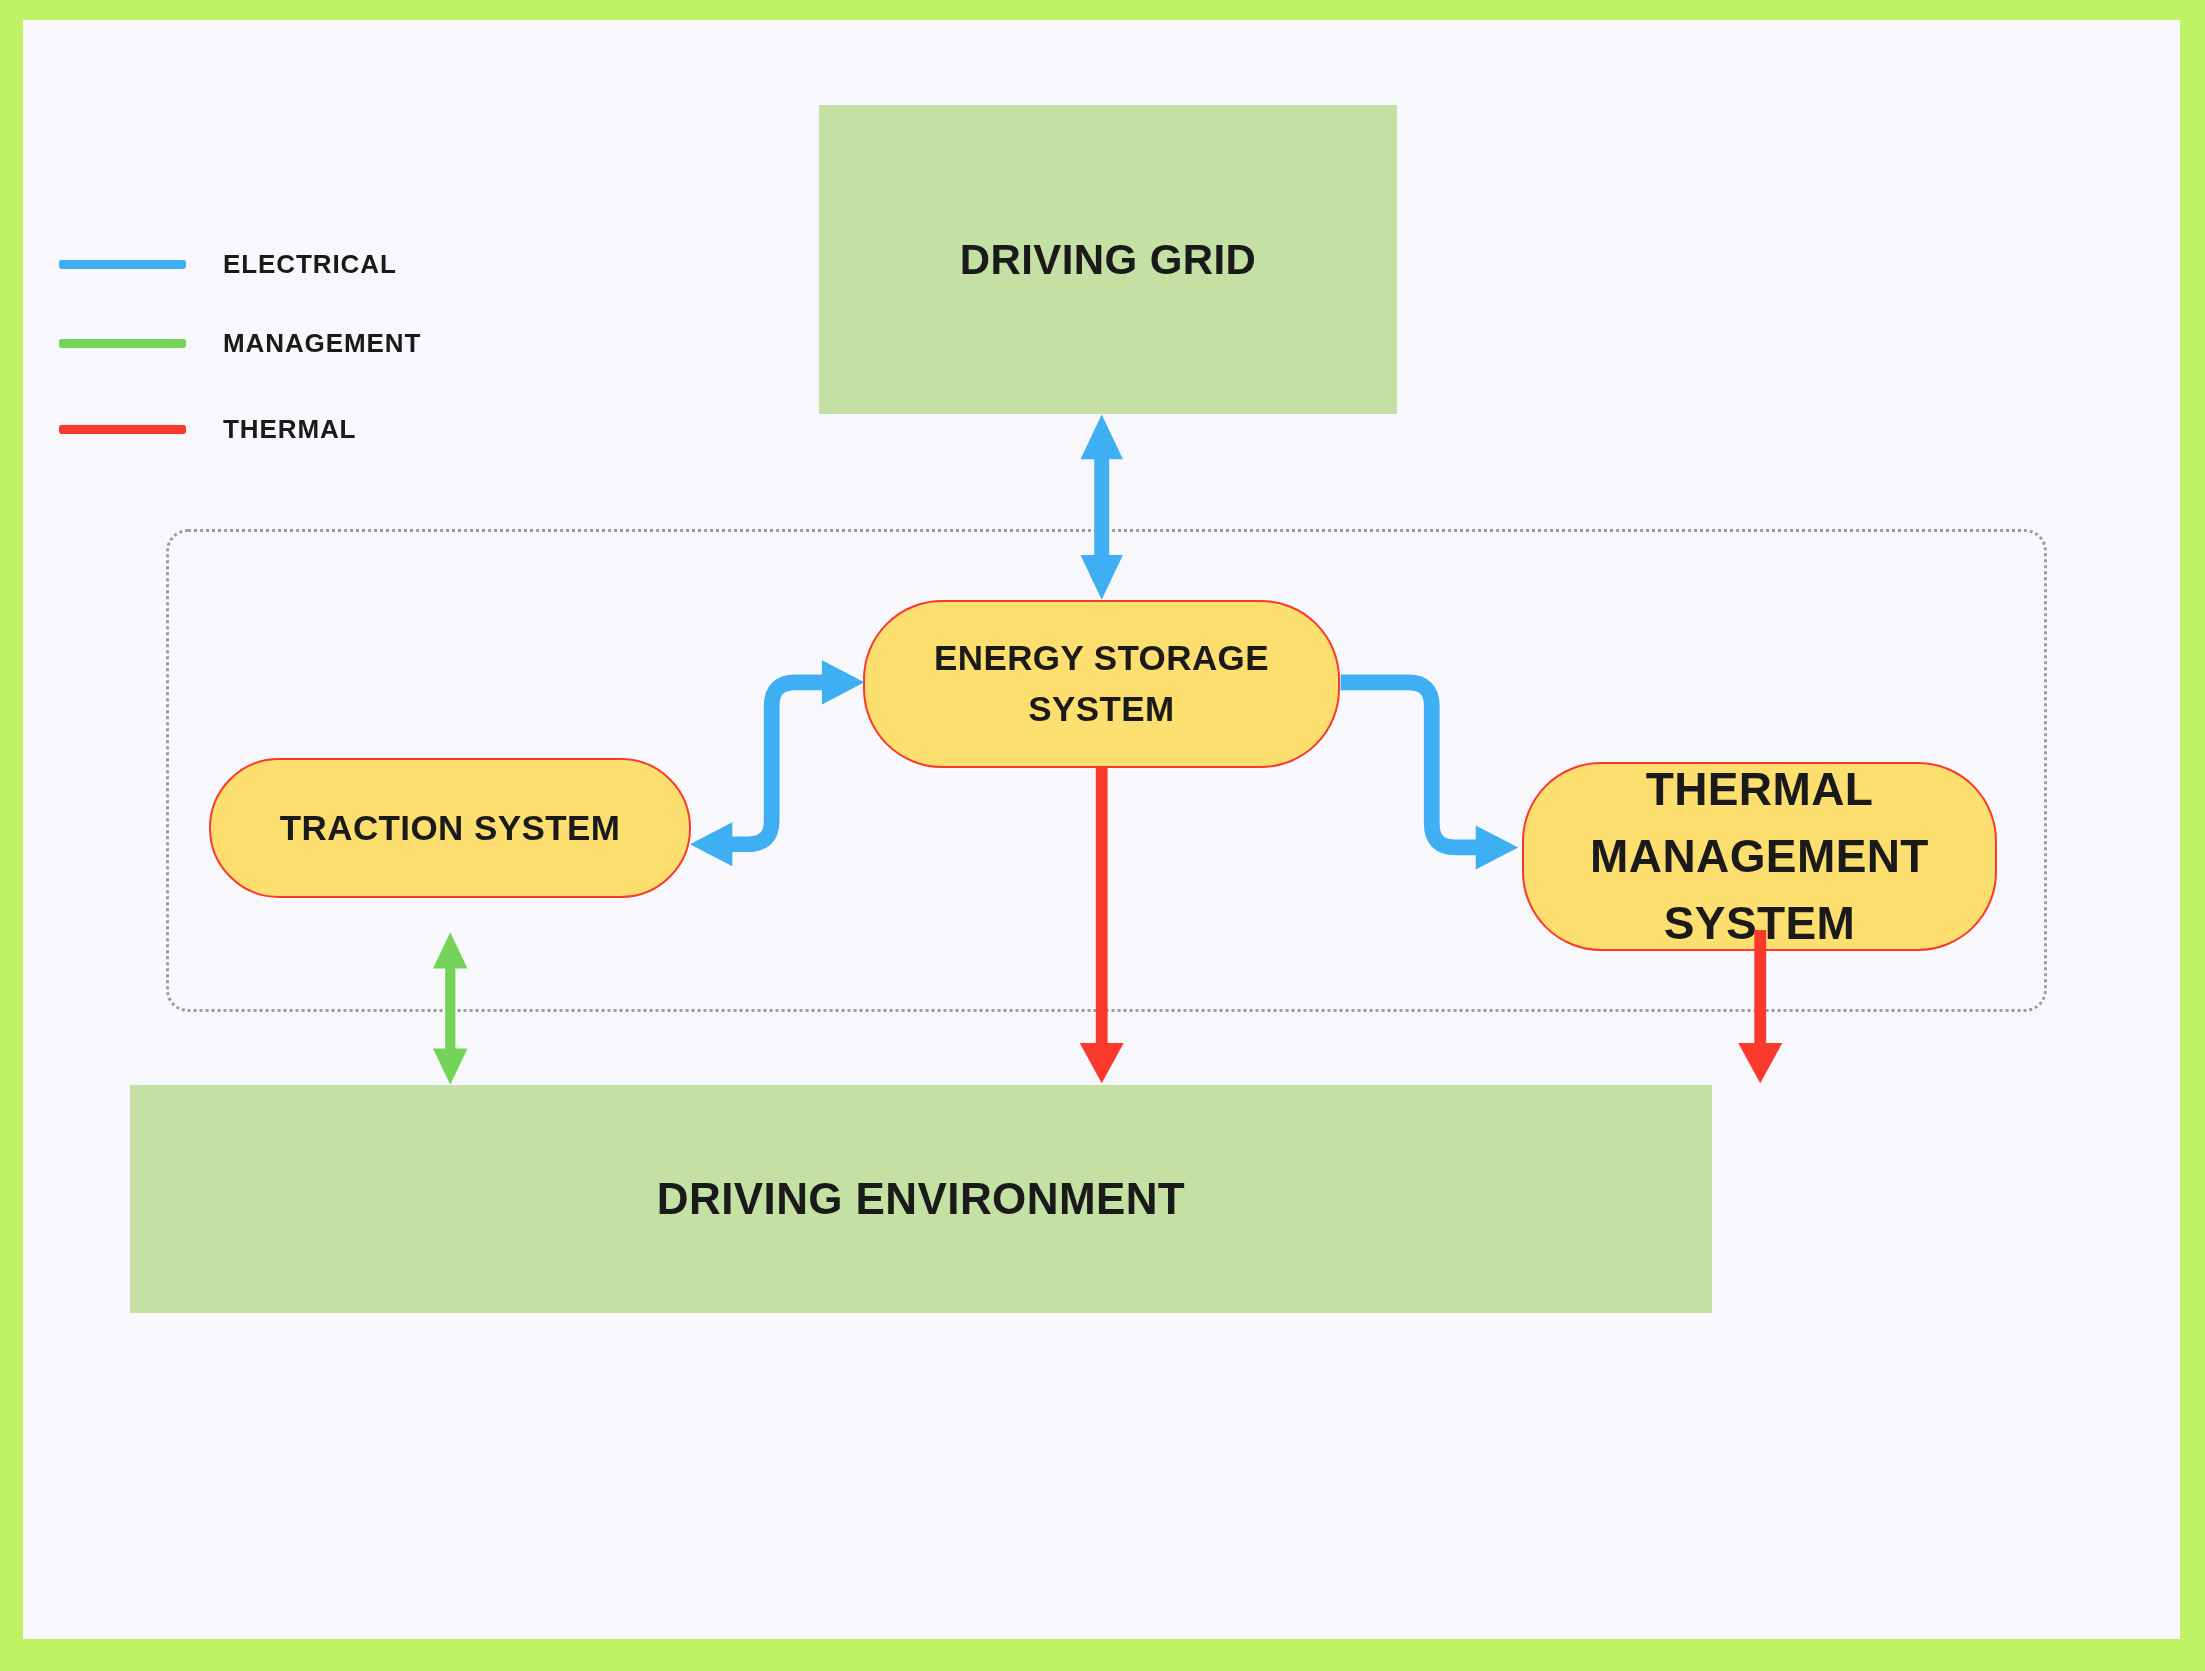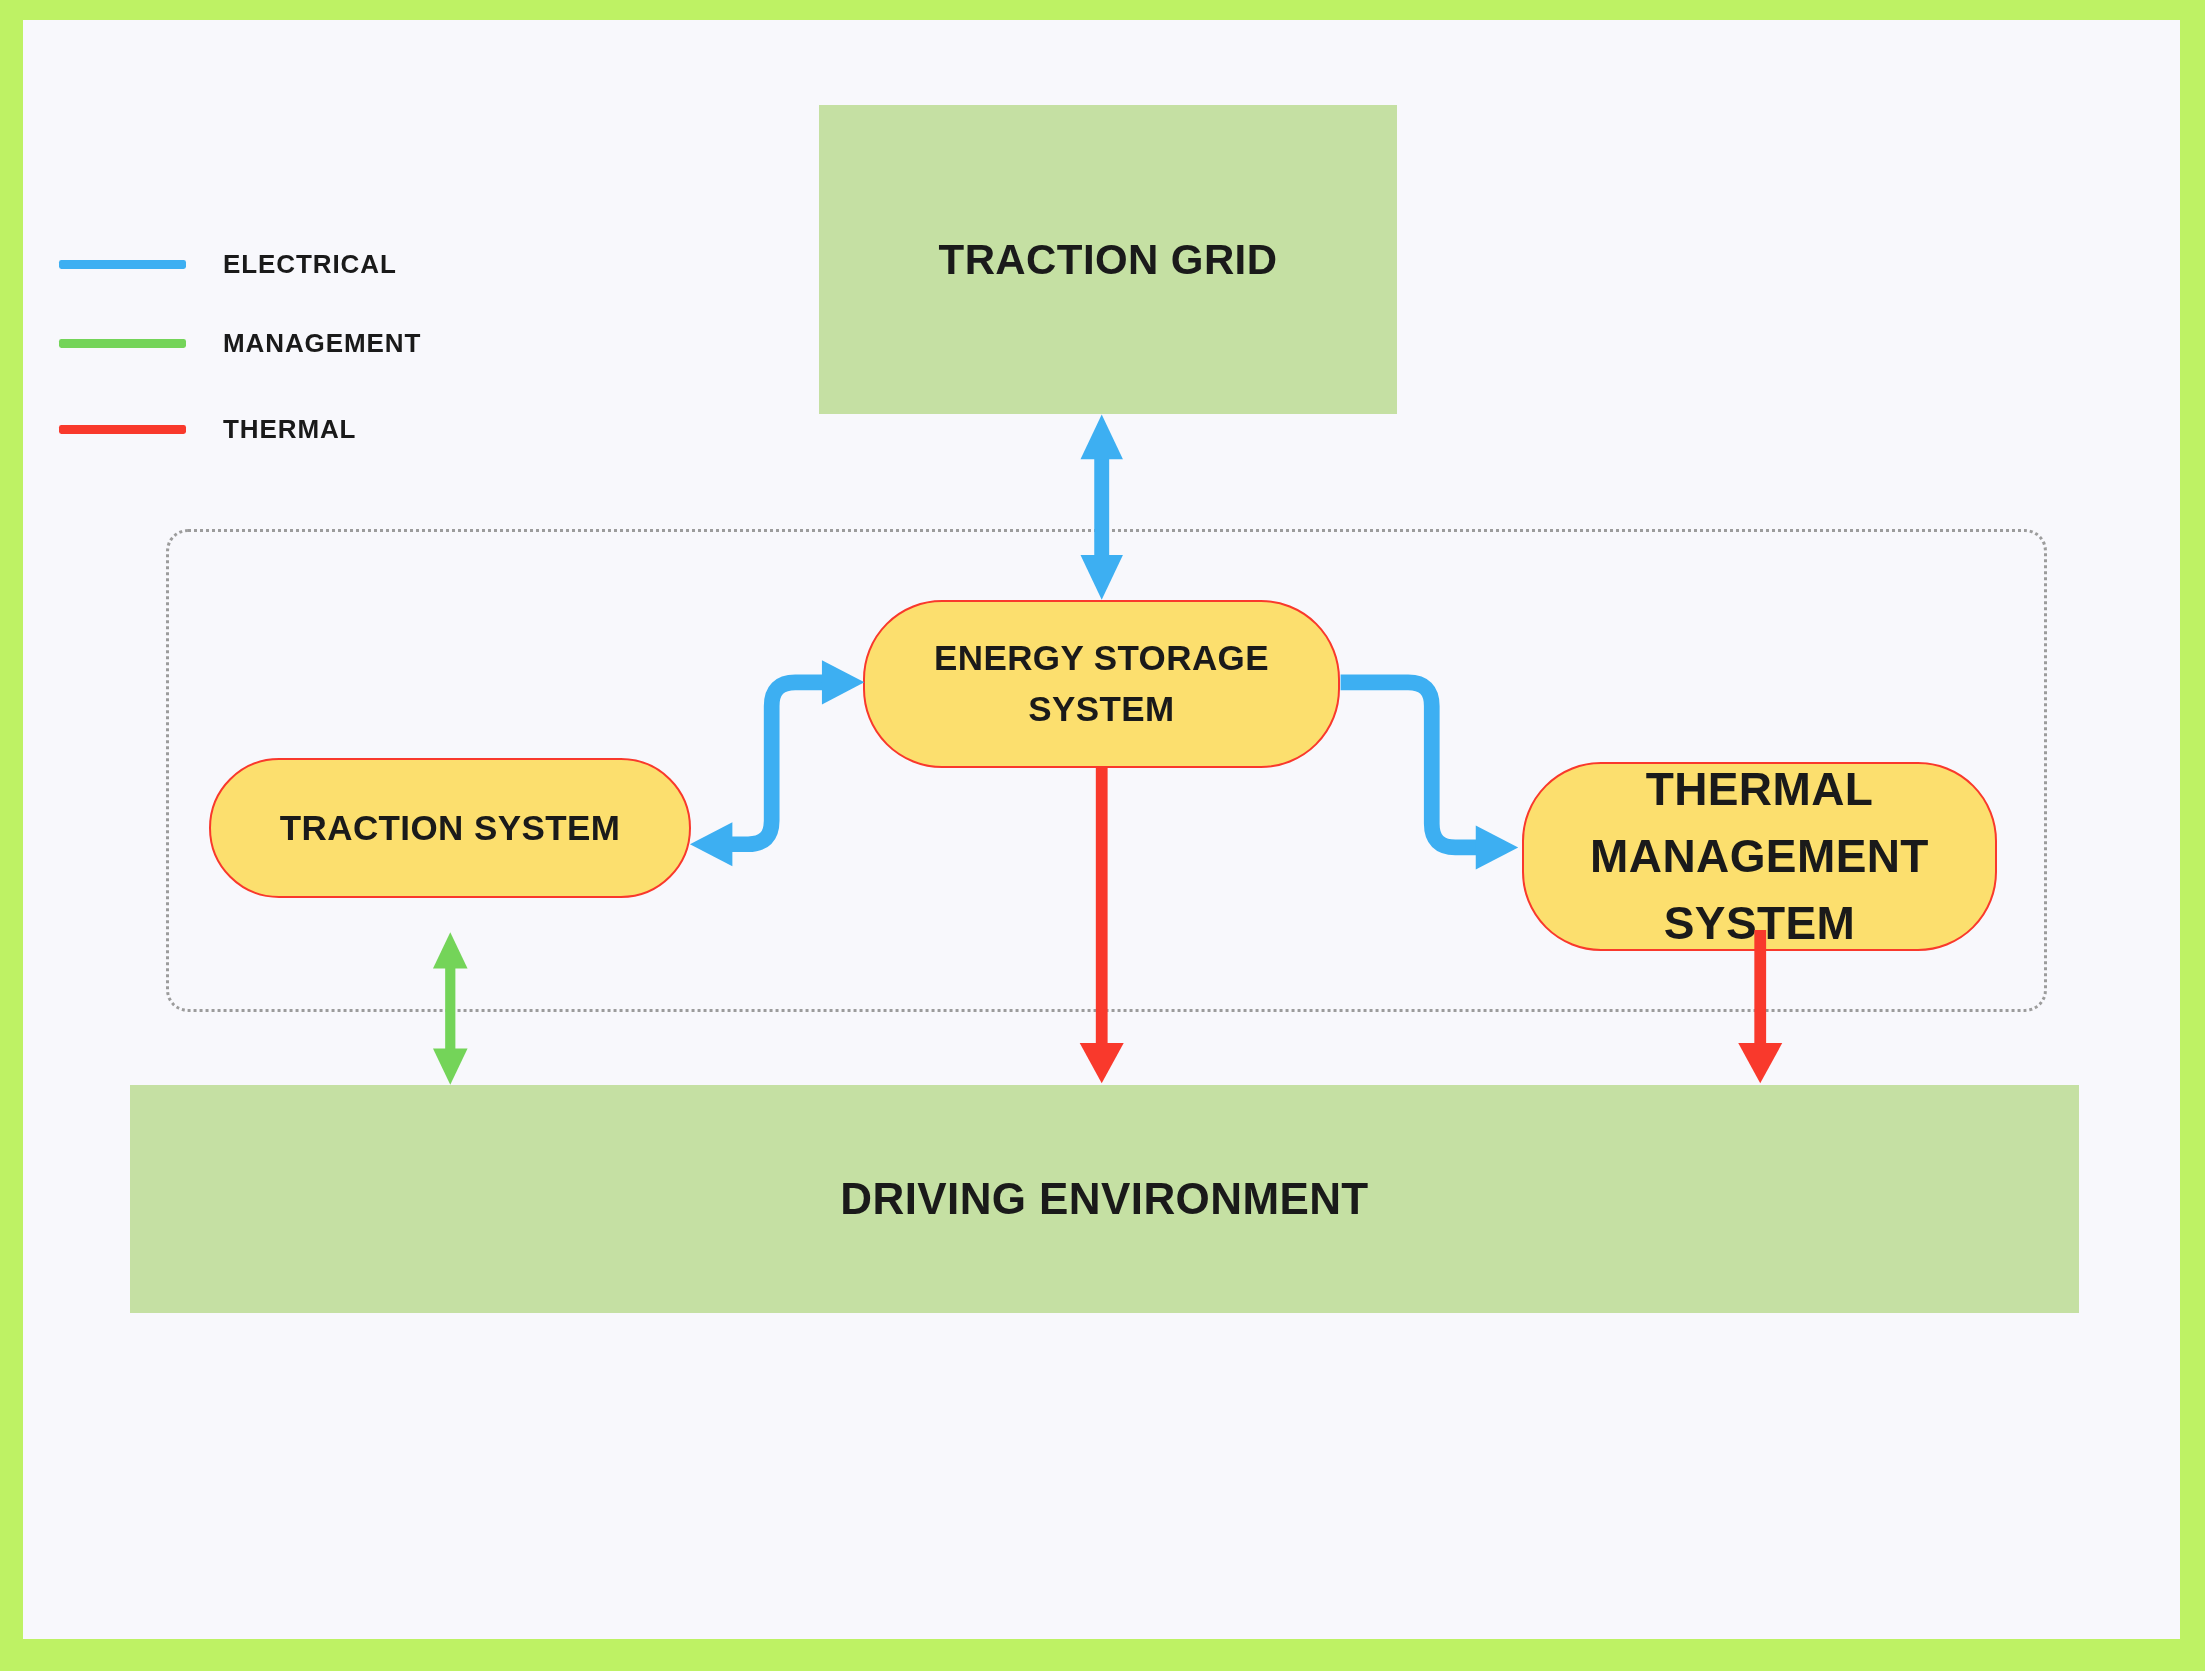--- a/index.html
+++ b/index.html
@@ -19,21 +19,21 @@
         text-align:center;color:var(--text);font-weight:700;}
   .green-node{background:var(--node-green);}
   .pill{background:var(--node-yellow);border:2.4px solid var(--node-border-red);
         border-radius:79px;box-sizing:border-box;text-align:center;}
   .grid-box{left:819px;top:105px;width:578px;height:309px;font-size:42px;letter-spacing:1.2px;}
   .ess-box{left:863px;top:600px;width:477px;height:168px;font-size:35px;}
   .ess-box .node-label{max-width:377px;line-height:1.45;}
   .traction-box{left:209px;top:758px;width:482px;height:140px;font-size:35px;}
   .thermal-box{left:1522px;top:762px;width:475px;height:189px;font-size:46px;}
   .thermal-box .node-label{max-width:440px;line-height:1.45;}
-  .env-bar{left:130px;top:1085px;width:1949px;height:228px;font-size:44px;letter-spacing:1.2px;}
+  .env-bar{left:130px;top:1085px;width:1582px;height:228px;font-size:44px;letter-spacing:1.2px;}
   .node-label{letter-spacing:0.4px;}
   
   .dotted-region{position:absolute;left:166px;top:529px;width:1881px;height:483px;
                  border:3.1px dotted var(--boundary);border-radius:22px;box-sizing:border-box;}
   
   .edges{position:absolute;left:0;top:0;pointer-events:none;}
 </style>
 </head>
 <body>
 
@@ -51,21 +51,21 @@
     </div>
     <div class="legend-row" style="top:414px;">
       <span class="legend-swatch sw-thermal"></span>
       <span class="legend-label">THERMAL</span>
     </div>
   </div>
 
   <div class="dotted-region"></div>
 
   <div class="node green-node grid-box">
-    <span class="node-label">TRACTION GRID</span>
+    <span class="node-label">DRIVING GRID</span>
   </div>
 
   <div class="node pill ess-box">
     <span class="node-label">ENERGY STORAGE SYSTEM</span>
   </div>
 
   <div class="node pill traction-box">
     <span class="node-label">TRACTION SYSTEM</span>
   </div>
 

